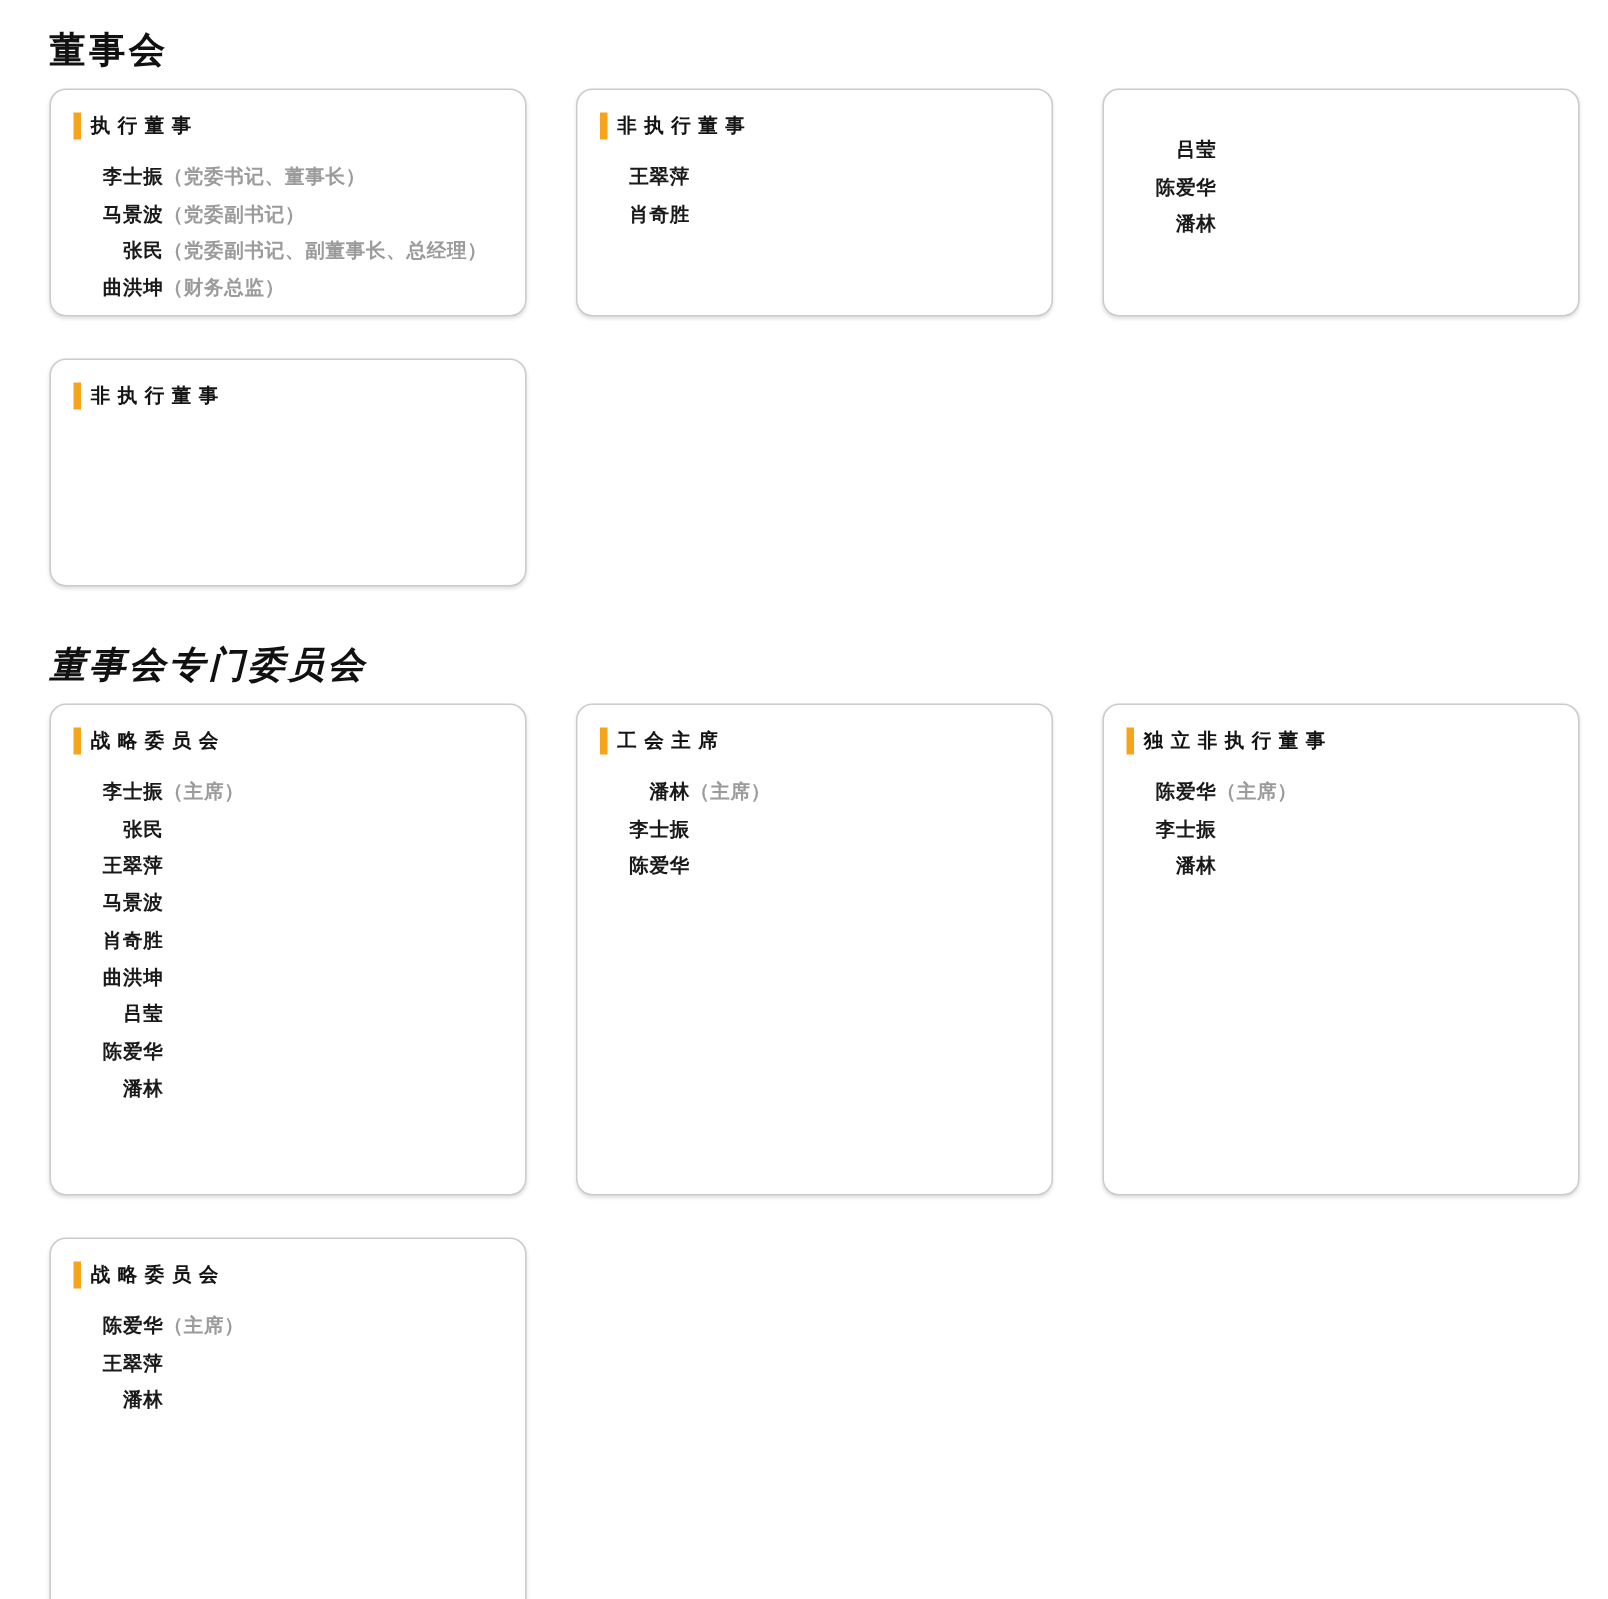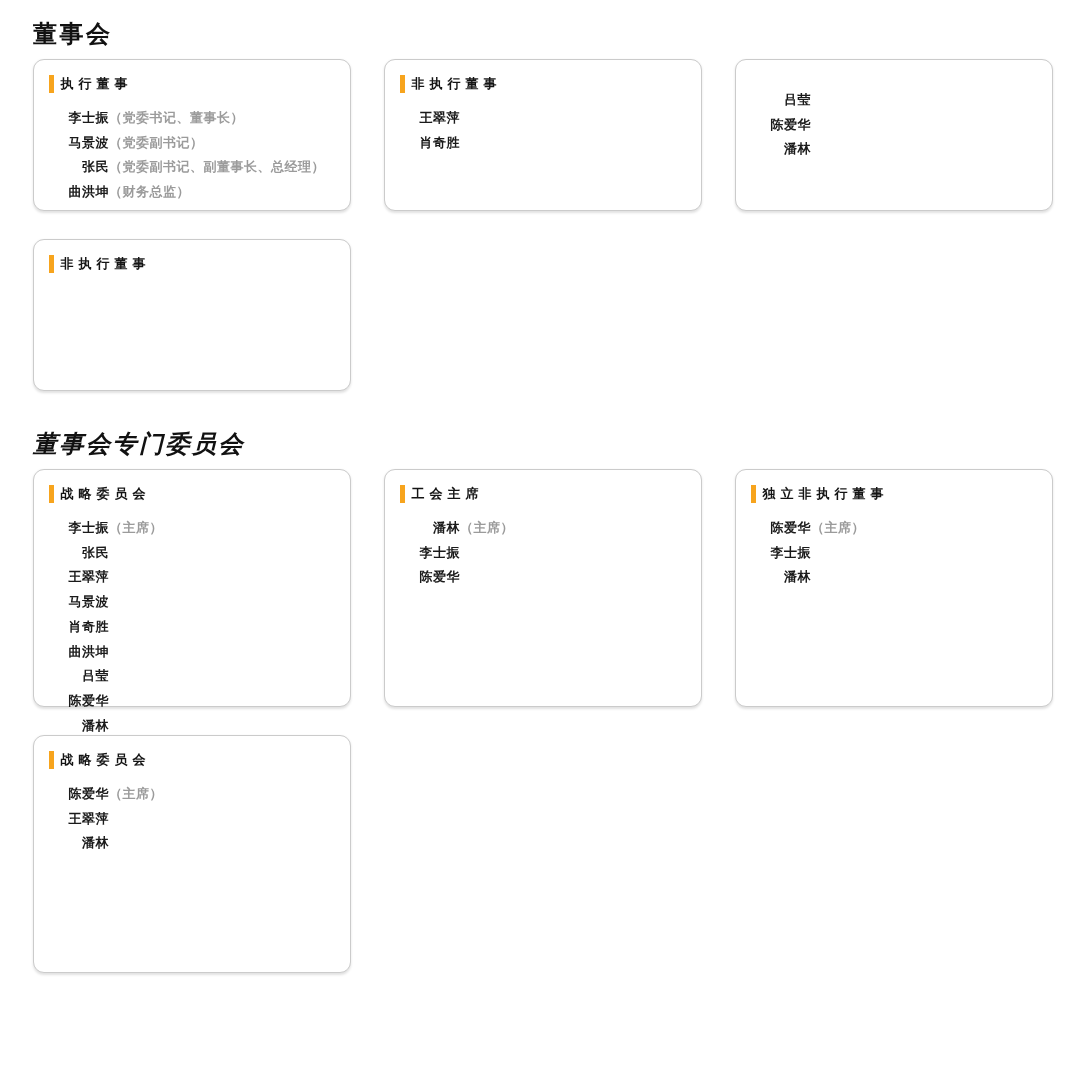--- a/index.html
+++ b/index.html
@@ -37,21 +37,21 @@
     width: 1020px;
   }
   .card {
     background: #ffffff;
     border: 1.5px solid #cbcbcb;
     border-radius: 11px;
     box-shadow: 0 1.5px 2.5px rgba(0,0,0,0.12);
     padding: 15px 14px 0 15px;
   }
   .section-board .card { height: 152px; }
-  .section-committee .card { height: 238px; }
+  .section-committee .card { height: 328px; }
   .card-head {
     display: flex;
     align-items: center;
     gap: 7px;
   }
   .accent-bar {
     width: 4.5px;
     height: 18px;
     flex: 0 0 auto;
   }

